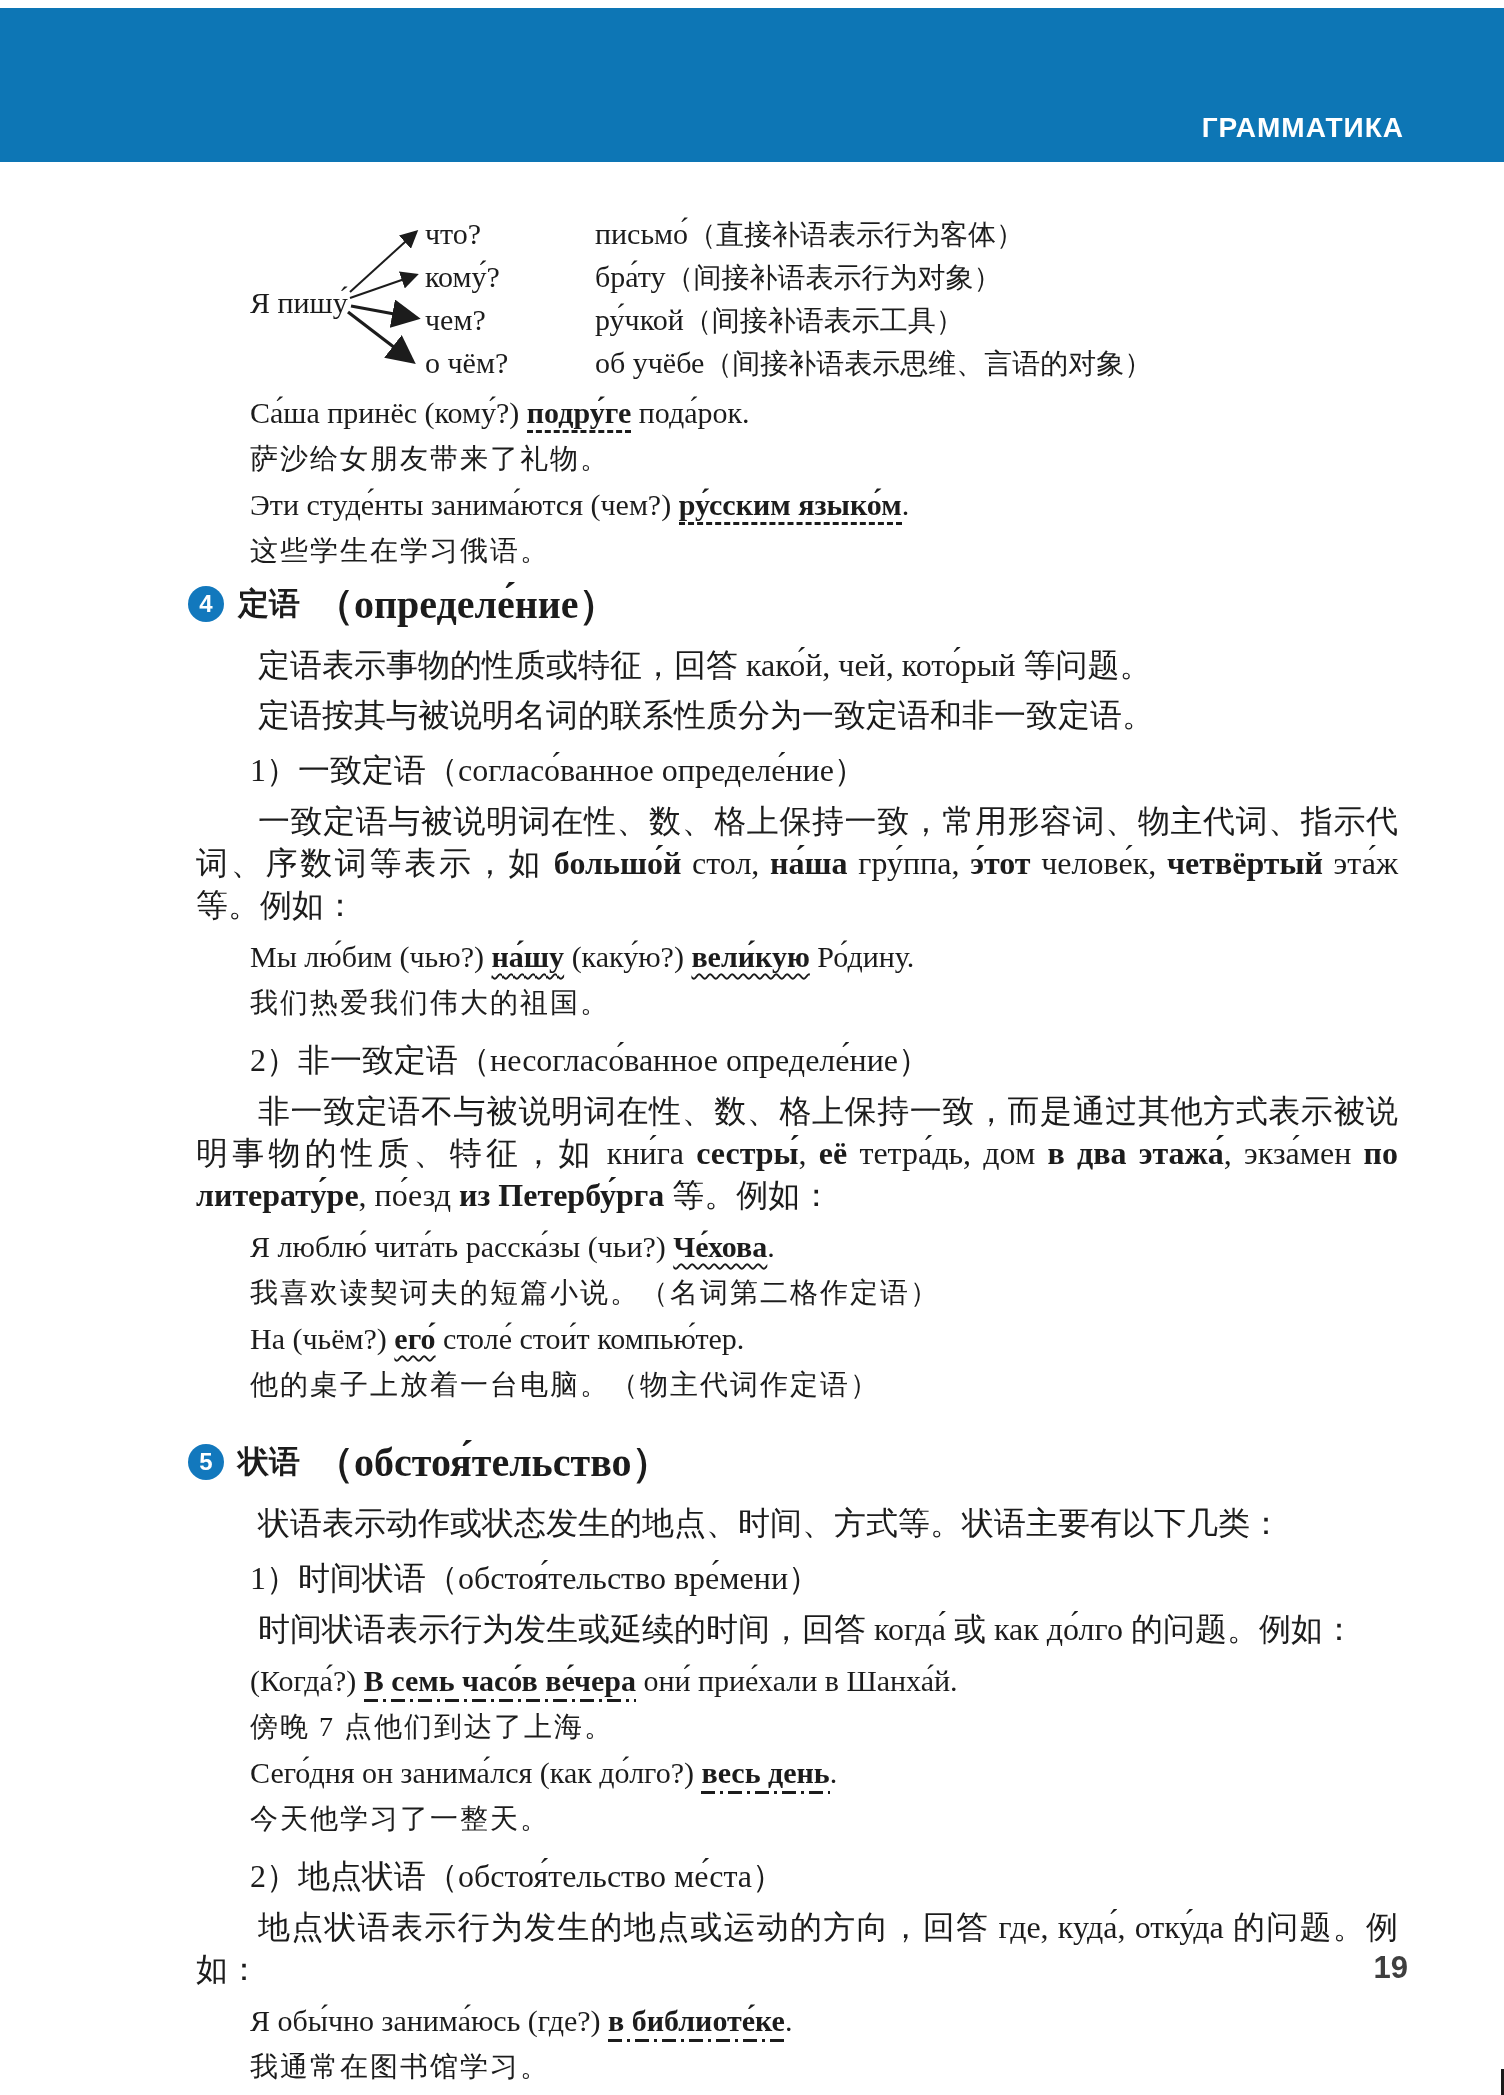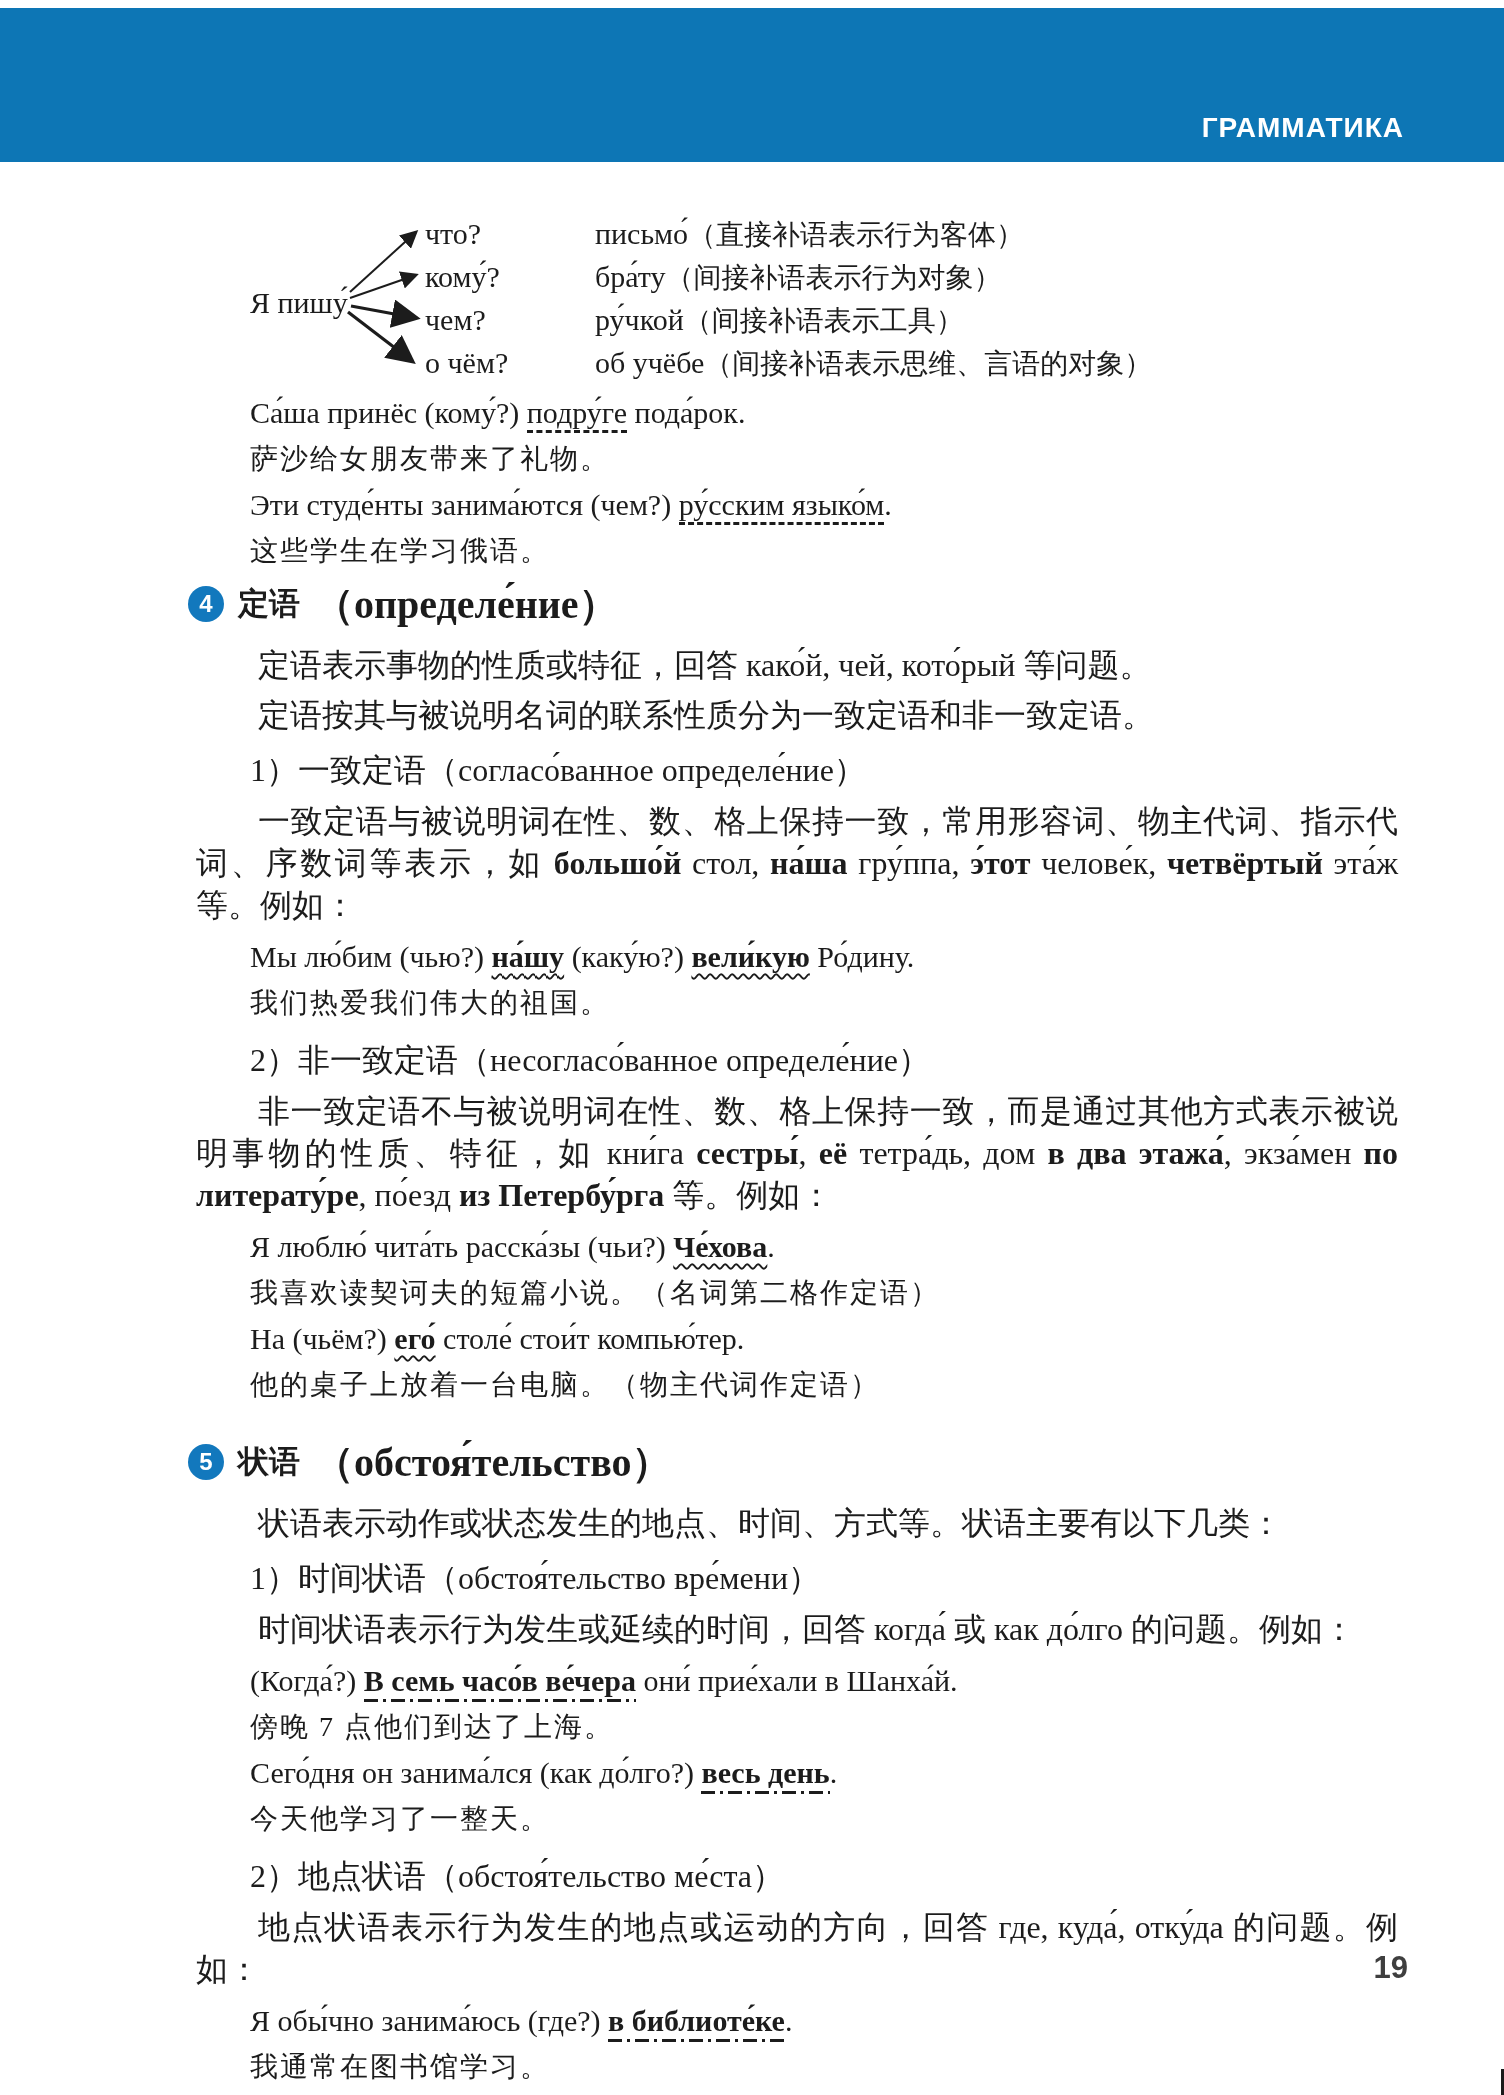--- a/index.html
+++ b/index.html
@@ -27,21 +27,21 @@
   .sub-title{margin:12px 0 0 0;padding-left:62px;font-size:32px;line-height:44px;}
   .sec-heading{display:flex;align-items:center;gap:14px;margin:8px 0 18px 0;height:44px;}
   .sec-heading.sec5{margin-top:32px;}
   .badge{display:inline-flex;align-items:center;justify-content:center;width:36px;height:36px;
         border-radius:50%;background:#1278bd;color:#ffffff;
         font-family:"Liberation Sans","DejaVu Sans",sans-serif;font-weight:bold;font-size:24px;}
   .sec-zh{font-family:Liberation Mono, monospace;font-weight:bold;font-size:31px;text-align:right;}
   .sec-ru{font-weight:bold;font-size:40px;}
   
   .seg-bold{font-weight:bold;}
-  .seg-dashed{font-weight:normal;border-bottom:3px dashed #1c1c1c;padding-bottom:1px;}
+  .seg-dashed{font-weight:bold;border-bottom:3px dashed #1c1c1c;padding-bottom:1px;}
   .seg-wavy{font-weight:bold;text-decoration:underline wavy 1.5px #1c1c1c;text-underline-offset:6px;}
   .seg-dashdot{font-weight:bold;padding-bottom:5px;background-repeat:no-repeat;
         background-position:0 100%;background-size:100% 3px;
         background-image:repeating-linear-gradient(90deg,#1c1c1c 0 14px,transparent 14px 19px,#1c1c1c 19px 22px,transparent 22px 27px);}
   
   .page-number{position:absolute;right:96px;top:1950px;
         font-family:"Liberation Sans","DejaVu Sans",sans-serif;font-weight:bold;
         font-size:31px;color:#3f3f3f;}
   .scan-artifact{position:absolute;right:0;bottom:0;width:3px;height:26px;background:#1a1a1a;}
 </style>

